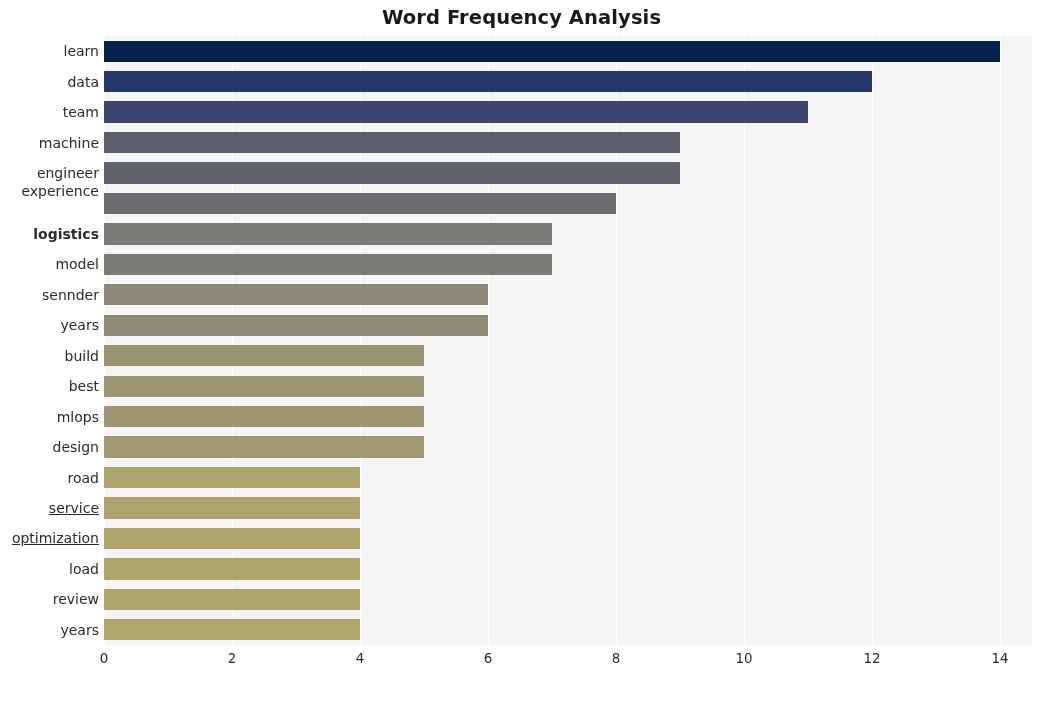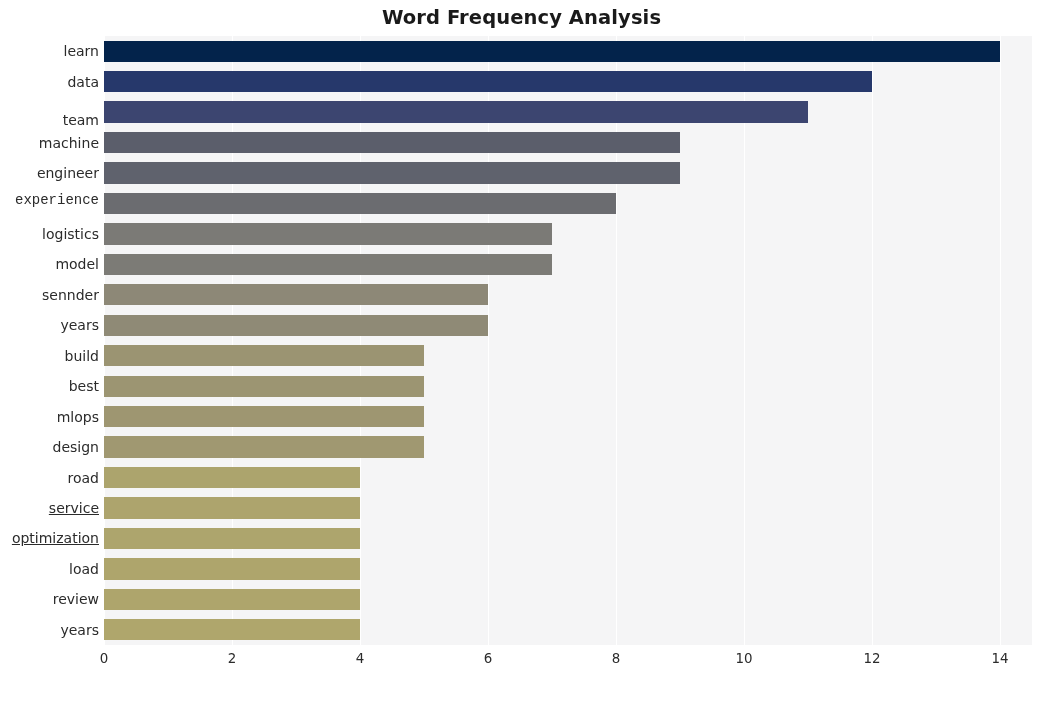--- a/index.html
+++ b/index.html
@@ -176,25 +176,25 @@
         </div>
         <div class="bar-row" style="top: 583.117px; height: 21.315px;">
           <div class="bar" title="years: 4" style="width: 256px; background: rgb(175, 166, 108);"></div>
         </div>
       </div>
   </div>
 
   <div id="ylabels-layer">
       <div class="ylabel-item" style="top: 51.225px;">learn</div>
       <div class="ylabel-item" style="top: 81.675px;">data</div>
-      <div class="ylabel-item" style="top: 112.125px; margin-top: 8px;">team</div>
+      <div class="ylabel-item" style="top: 112.125px;">team</div>
       <div class="ylabel-item" style="top: 142.575px;">machine</div>
       <div class="ylabel-item" style="top: 173.025px;">engineer</div>
-      <div class="ylabel-item" style="top: 200px; font-family: Liberation Mono, monospace;">experience</div>
-      <div class="ylabel-item" style="top: 233.925px;">logistics</div>
+      <div class="ylabel-item" style="top: 191px;">experience</div>
+      <div class="ylabel-item" style="top: 233.925px; font-weight: bold;">logistics</div>
       <div class="ylabel-item" style="top: 264.375px; text-align: right;">model</div>
       <div class="ylabel-item" style="top: 294.825px;">sennder</div>
       <div class="ylabel-item" style="top: 325.275px;">years</div>
       <div class="ylabel-item" style="top: 355.725px;">build</div>
       <div class="ylabel-item" style="top: 386.175px;">best</div>
       <div class="ylabel-item" style="top: 416.625px;">mlops</div>
       <div class="ylabel-item" style="top: 447.075px;">design</div>
       <div class="ylabel-item" style="top: 477.525px;">road</div>
       <div class="ylabel-item" style="top: 507.975px; text-decoration: underline;">service</div>
       <div class="ylabel-item" style="top: 538.425px; text-decoration: underline;">optimization</div>

